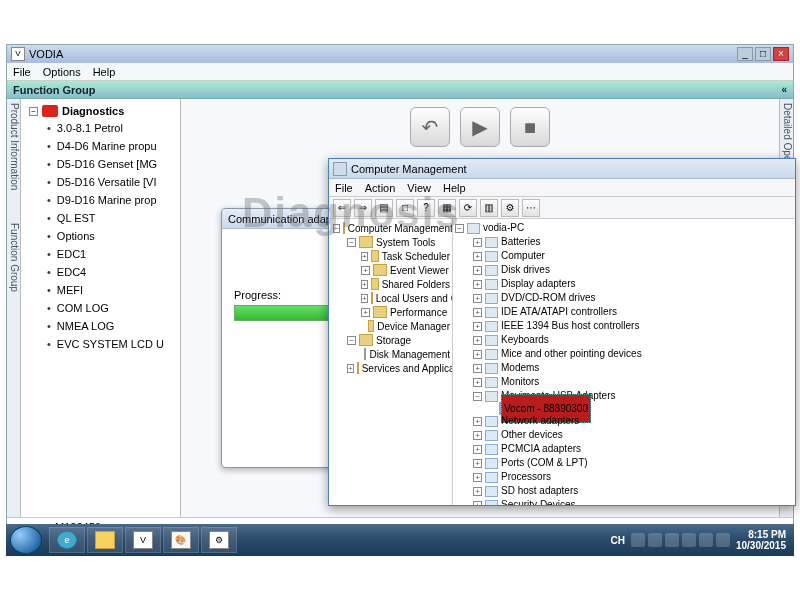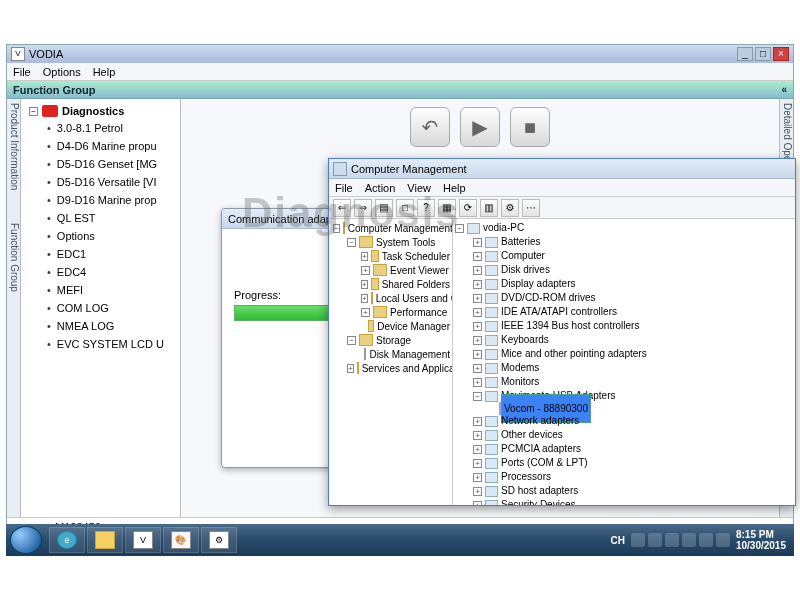--- a/index.html
+++ b/index.html
@@ -56,39 +56,39 @@
 .mmc-tree-item { display: flex; align-items: center; gap: 3px; padding: 1px 0 1px 2px; white-space: nowrap; cursor: pointer; }
 .mmc-tree-item .expander { width: 9px; height: 9px; border: 1px solid #888; font-size: 8px; line-height: 7px; text-align: center; color: #555; }
 .mmc-tree-item .noexp { width: 11px; }
 .mmc-tree-item .ticon { width: 14px; height: 12px; background: #e8d080; border: 1px solid #caa040; }
 .mmc-tree-item.disk .ticon { background: #ccc; border-color: #999; }
 .mmc-sub { padding-left: 14px; }
 .mmc-right .dev-item { display: flex; align-items: center; gap: 3px; padding: 0 0 0 4px; white-space: nowrap; line-height: 14px; cursor: pointer; }
 .mmc-right .dev-item .expander { width: 9px; height: 9px; border: 1px solid #888; font-size: 8px; line-height: 7px; text-align: center; color: #555; }
 .mmc-right .dicon { width: 13px; height: 11px; background: #dce8f4; border: 1px solid #8aacce; }
 .mmc-right .child { padding-left: 30px; }
-.mmc-right .selected { background: #3b82f6; border: 1px dotted #5a9; padding: 8px 2px; }
+.mmc-right .selected { background: #b91c1c; border: 1px dotted #5a9; padding: 8px 2px; }
 .dev-item.root { font-weight: normal; padding-left: 0; }
 
 
 .watermark { position: absolute; top: 189px; left: 242px; font-size: 42px; font-weight: bold; color: rgba(100,100,100,0.35); letter-spacing: 2px; pointer-events: none; z-index: 50; }
 
 
 .vodia-status { position: absolute; bottom: 0; left: 0; right: 0; height: 18px; border-top: 1px solid #ccc; padding: 0 48px; font-size: 11px; display: flex; align-items: center; background: #fff; }
 
 
 .taskbar { position: absolute; bottom: 44px; left: 6px; width: 788px; height: 32px; background: linear-gradient(#4a6a8a 0%, #2a4a6a 50%, #1a3a5a 100%); display: flex; align-items: center; padding: 0 4px; }
 .start-orb { width: 32px; height: 28px; border-radius: 50%; background: radial-gradient(circle at 30% 30%, #9cf, #048); border: 1px solid #046; margin-right: 6px; cursor: pointer; }
 .task-item { width: 36px; height: 26px; margin: 0 1px; background: rgba(255,255,255,0.1); border: 1px solid rgba(255,255,255,0.15); display: flex; align-items: center; justify-content: center; cursor: pointer; }
 .task-item .ti { width: 20px; height: 18px; background: #fff; border: 1px solid #888; font-size: 9px; text-align: center; line-height: 16px; }
 .task-item.ie .ti { background: #4ac; color: #fff; border-radius: 50%; border-color: #28a; }
 .task-item.folder .ti { background: #f6d060; border-color: #caa040; }
 .task-item.paint .ti { background: #f8f8f8; }
 .tray { margin-left: auto; display: flex; align-items: center; gap: 6px; color: #fff; font-size: 10px; font-weight: bold; }
-.tray .clock { text-align: left; line-height: 11px; padding-right: 4px; }
+.tray .clock { text-align: right; line-height: 11px; padding-right: 4px; }
 .tray-icons { display: flex; gap: 3px; }
 .tray-icons .tic { width: 14px; height: 14px; background: rgba(255,255,255,0.2); border-radius: 2px; }
 </style>
 </head>
 <body>
 
 <div class="vodia-window">
   <div class="vodia-title">
     <div class="app-icon">V</div>
     <span>VODIA</span>
@@ -318,21 +318,21 @@
             <span>IEEE 1394 Bus host controllers</span>
           </div>
           <div class="dev-item">
             <span class="expander">+</span>
             <span class="dicon"></span>
             <span>Keyboards</span>
           </div>
           <div class="dev-item">
             <span class="expander">+</span>
             <span class="dicon"></span>
-            <span>Mice and other pointing adapters</span>
+            <span>Mice and other pointing devices</span>
           </div>
           <div class="dev-item">
             <span class="expander">+</span>
             <span class="dicon"></span>
             <span>Modems</span>
           </div>
           <div class="dev-item">
             <span class="expander">+</span>
             <span class="dicon"></span>
             <span>Monitors</span>

